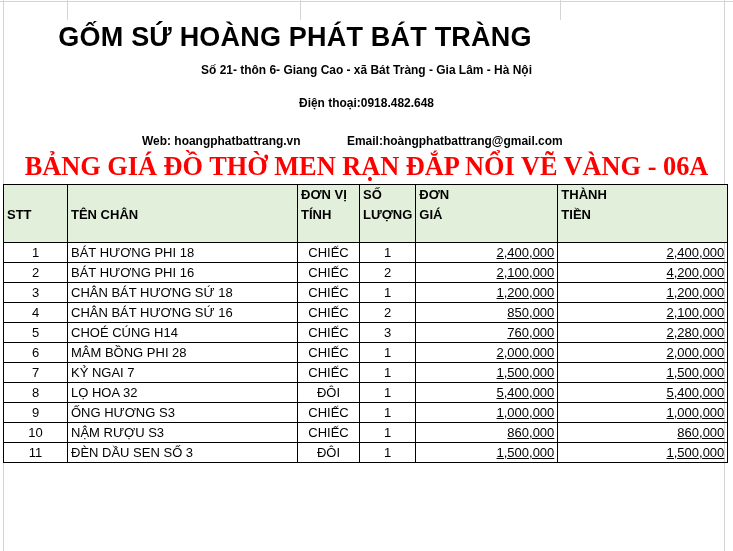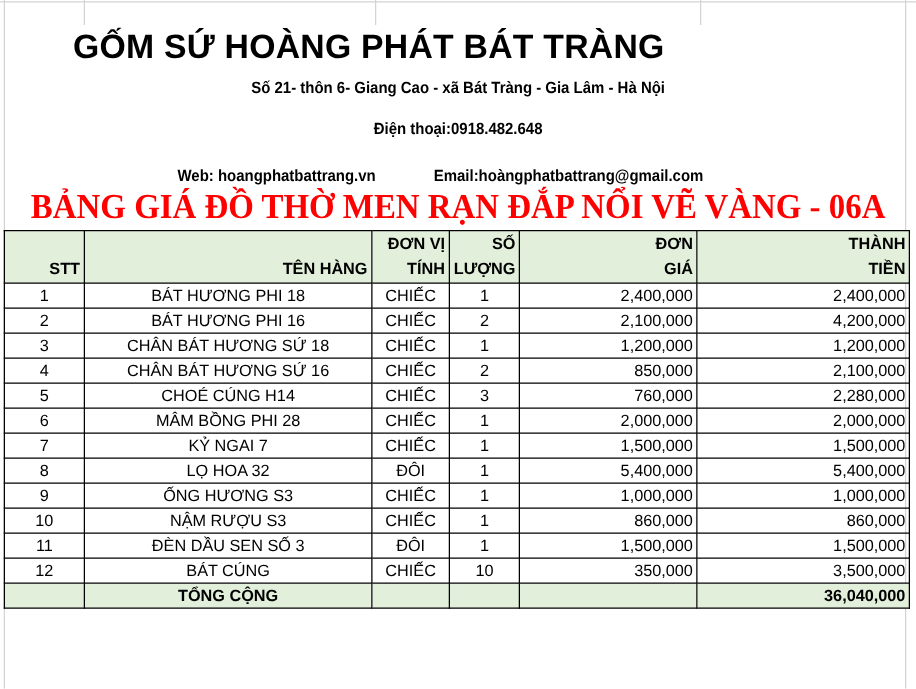--- a/index.html
+++ b/index.html
@@ -34,25 +34,25 @@
     position: absolute; left: 3px; top: 184px;
     border-collapse: collapse; table-layout: fixed;
     font-size: 13px; color: #000;
   }
   table.price td, table.price th {
     border: 1px solid #000; padding: 0 3px; height: 19px;
     white-space: nowrap; overflow: hidden;
   }
   table.price th {
     background: #e2efda; font-weight: bold; vertical-align: bottom;
-    text-align: right; line-height: 20px; padding-bottom: 1px; margin-top: 20px;
+    text-align: left; line-height: 20px; padding-bottom: 17px; margin-top: 20px;
   }
   .c { text-align: center; }
-  .r { text-align: right; }
-  .l { text-align: center; }
+  .r { text-align: right; text-decoration: underline; }
+  .l { text-align: left; }
   tr.total td { background: #e2efda; font-weight: bold; }
 </style>
 </head>
 <body>
 
 <div class="grid-v" style="left:3px;height:551px"></div>
 <div class="grid-v" style="left:67px;height:20px"></div>
 <div class="grid-v" style="left:300px;height:20px"></div>
 <div class="grid-v" style="left:560px;height:20px"></div>
 <div class="grid-v" style="left:724px;height:551px"></div>
@@ -71,21 +71,21 @@
     <col style="width:64px">
     <col style="width:230px">
     <col style="width:62px">
     <col style="width:48px">
     <col style="width:142px">
     <col style="width:170px">
   </colgroup>
   <thead>
     <tr style="height:40px">
       <th><span>STT</span></th>
-      <th><span>TÊN HÀNG</span></th>
+      <th><span>TÊN CHÂN</span></th>
       <th>
           <div>ĐƠN VỊ</div>
           <div>TÍNH</div>
         </th>
       <th>
           <div>SỐ</div>
           <div>LƯỢNG</div>
         </th>
       <th>
           <div>ĐƠN</div>
@@ -179,31 +179,15 @@
         <td class="r">860,000</td>
       </tr>
     <tr>
         <td class="c">11</td>
         <td class="l">ĐÈN DẦU SEN SỐ 3</td>
         <td class="c">ĐÔI</td>
         <td class="c">1</td>
         <td class="r">1,500,000</td>
         <td class="r">1,500,000</td>
       </tr>
-    <tr>
-        <td class="c">12</td>
-        <td class="l">BÁT CÚNG</td>
-        <td class="c">CHIẾC</td>
-        <td class="c">10</td>
-        <td class="r">350,000</td>
-        <td class="r">3,500,000</td>
-      </tr>
 
-    <tr class="total">
-        <td></td>
-        <td class="l">TỔNG CỘNG</td>
-        <td></td>
-        <td></td>
-        <td></td>
-        <td class="r">36,040,000</td>
-      </tr>
   </tbody>
 </table>
 
 </body></html>

